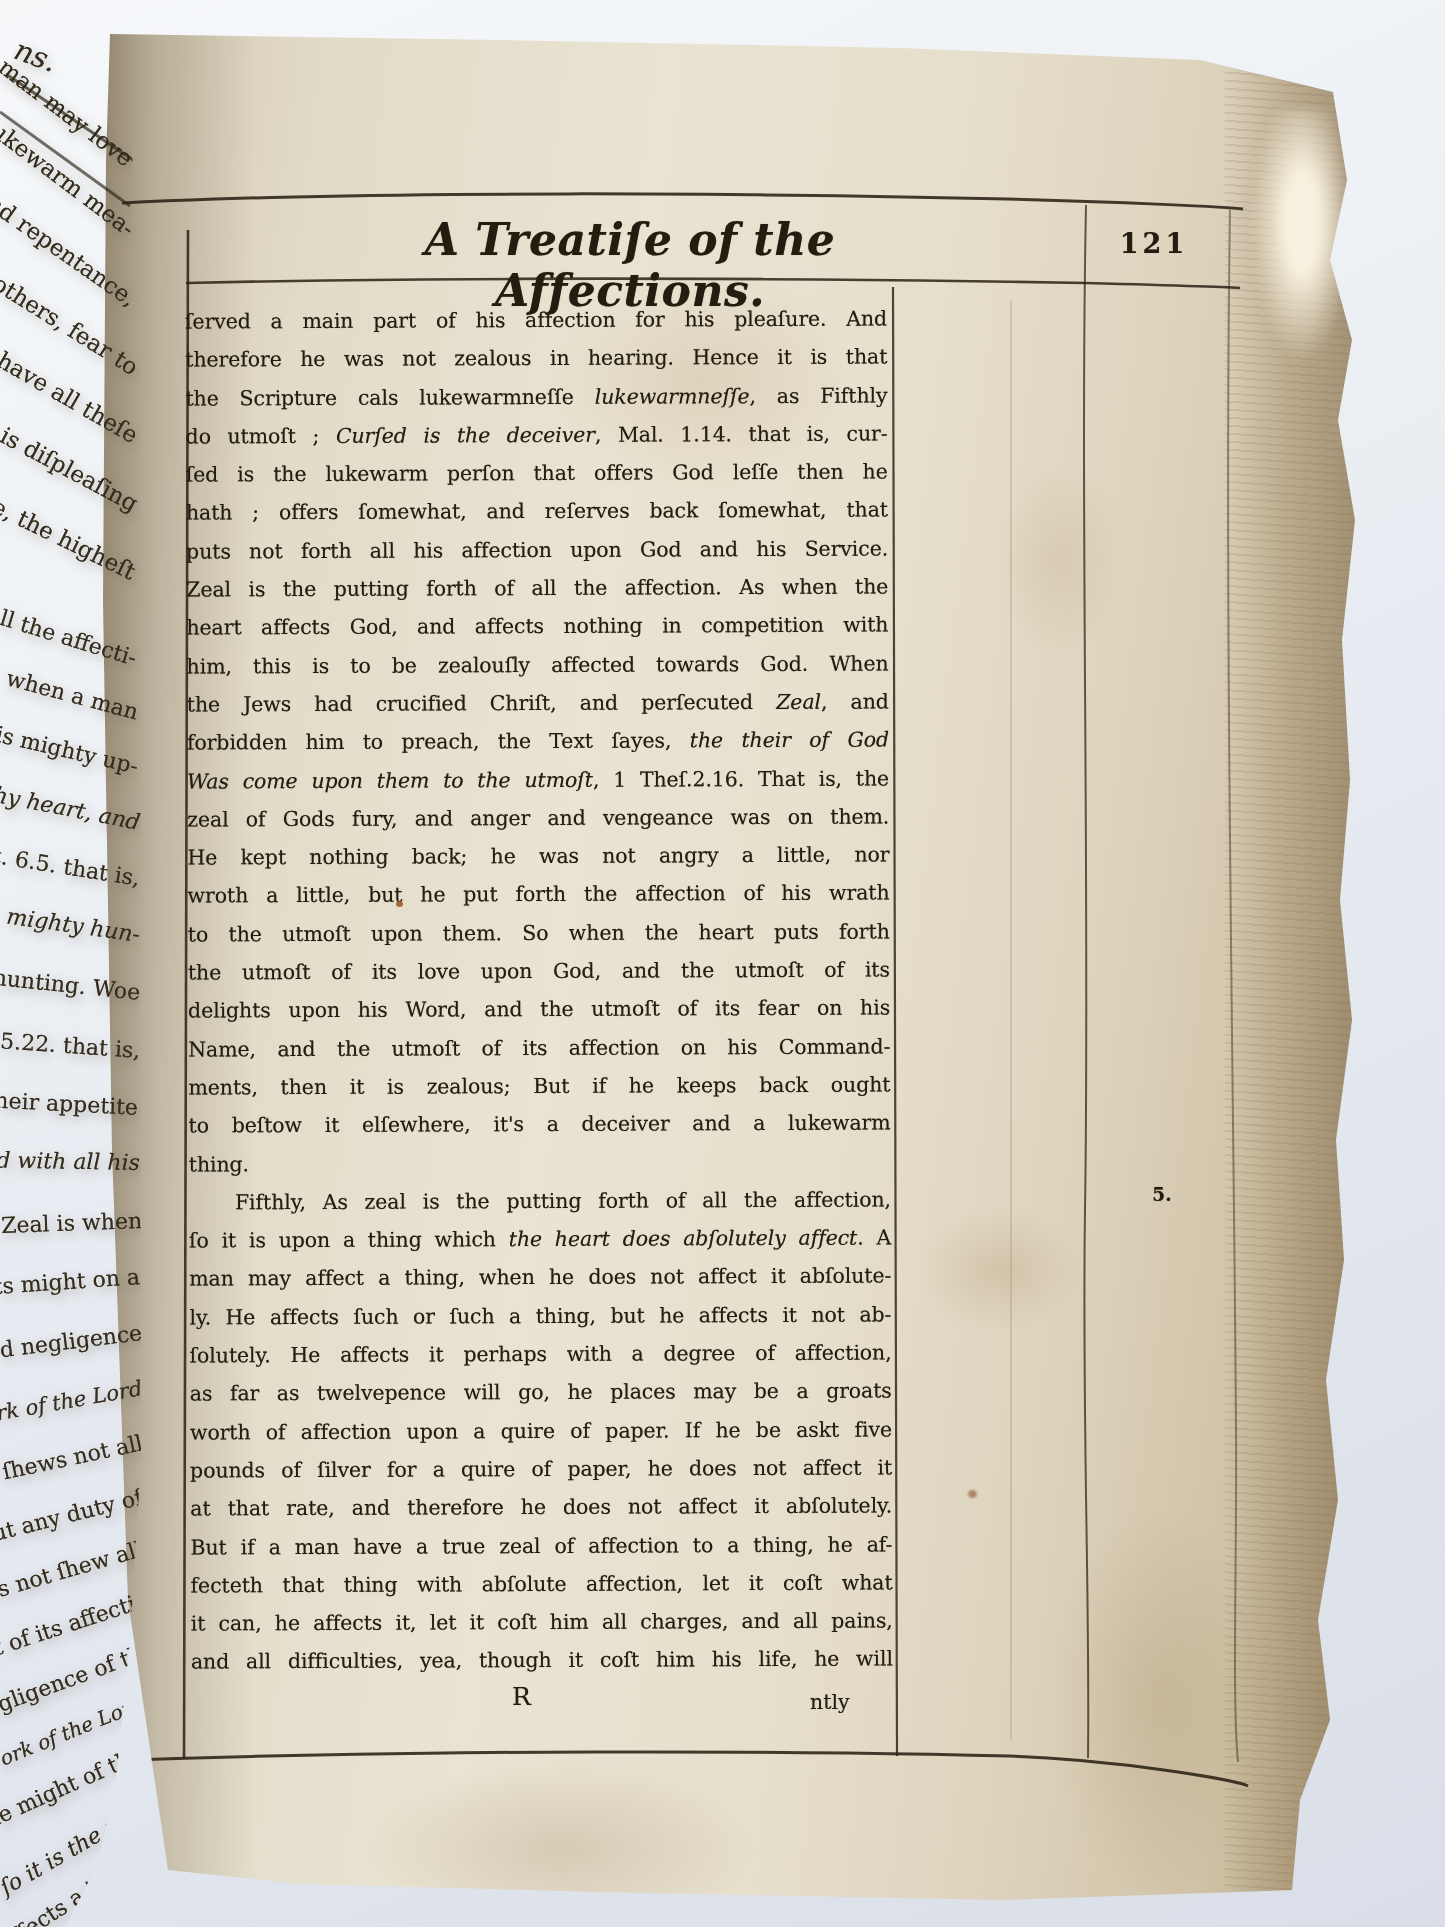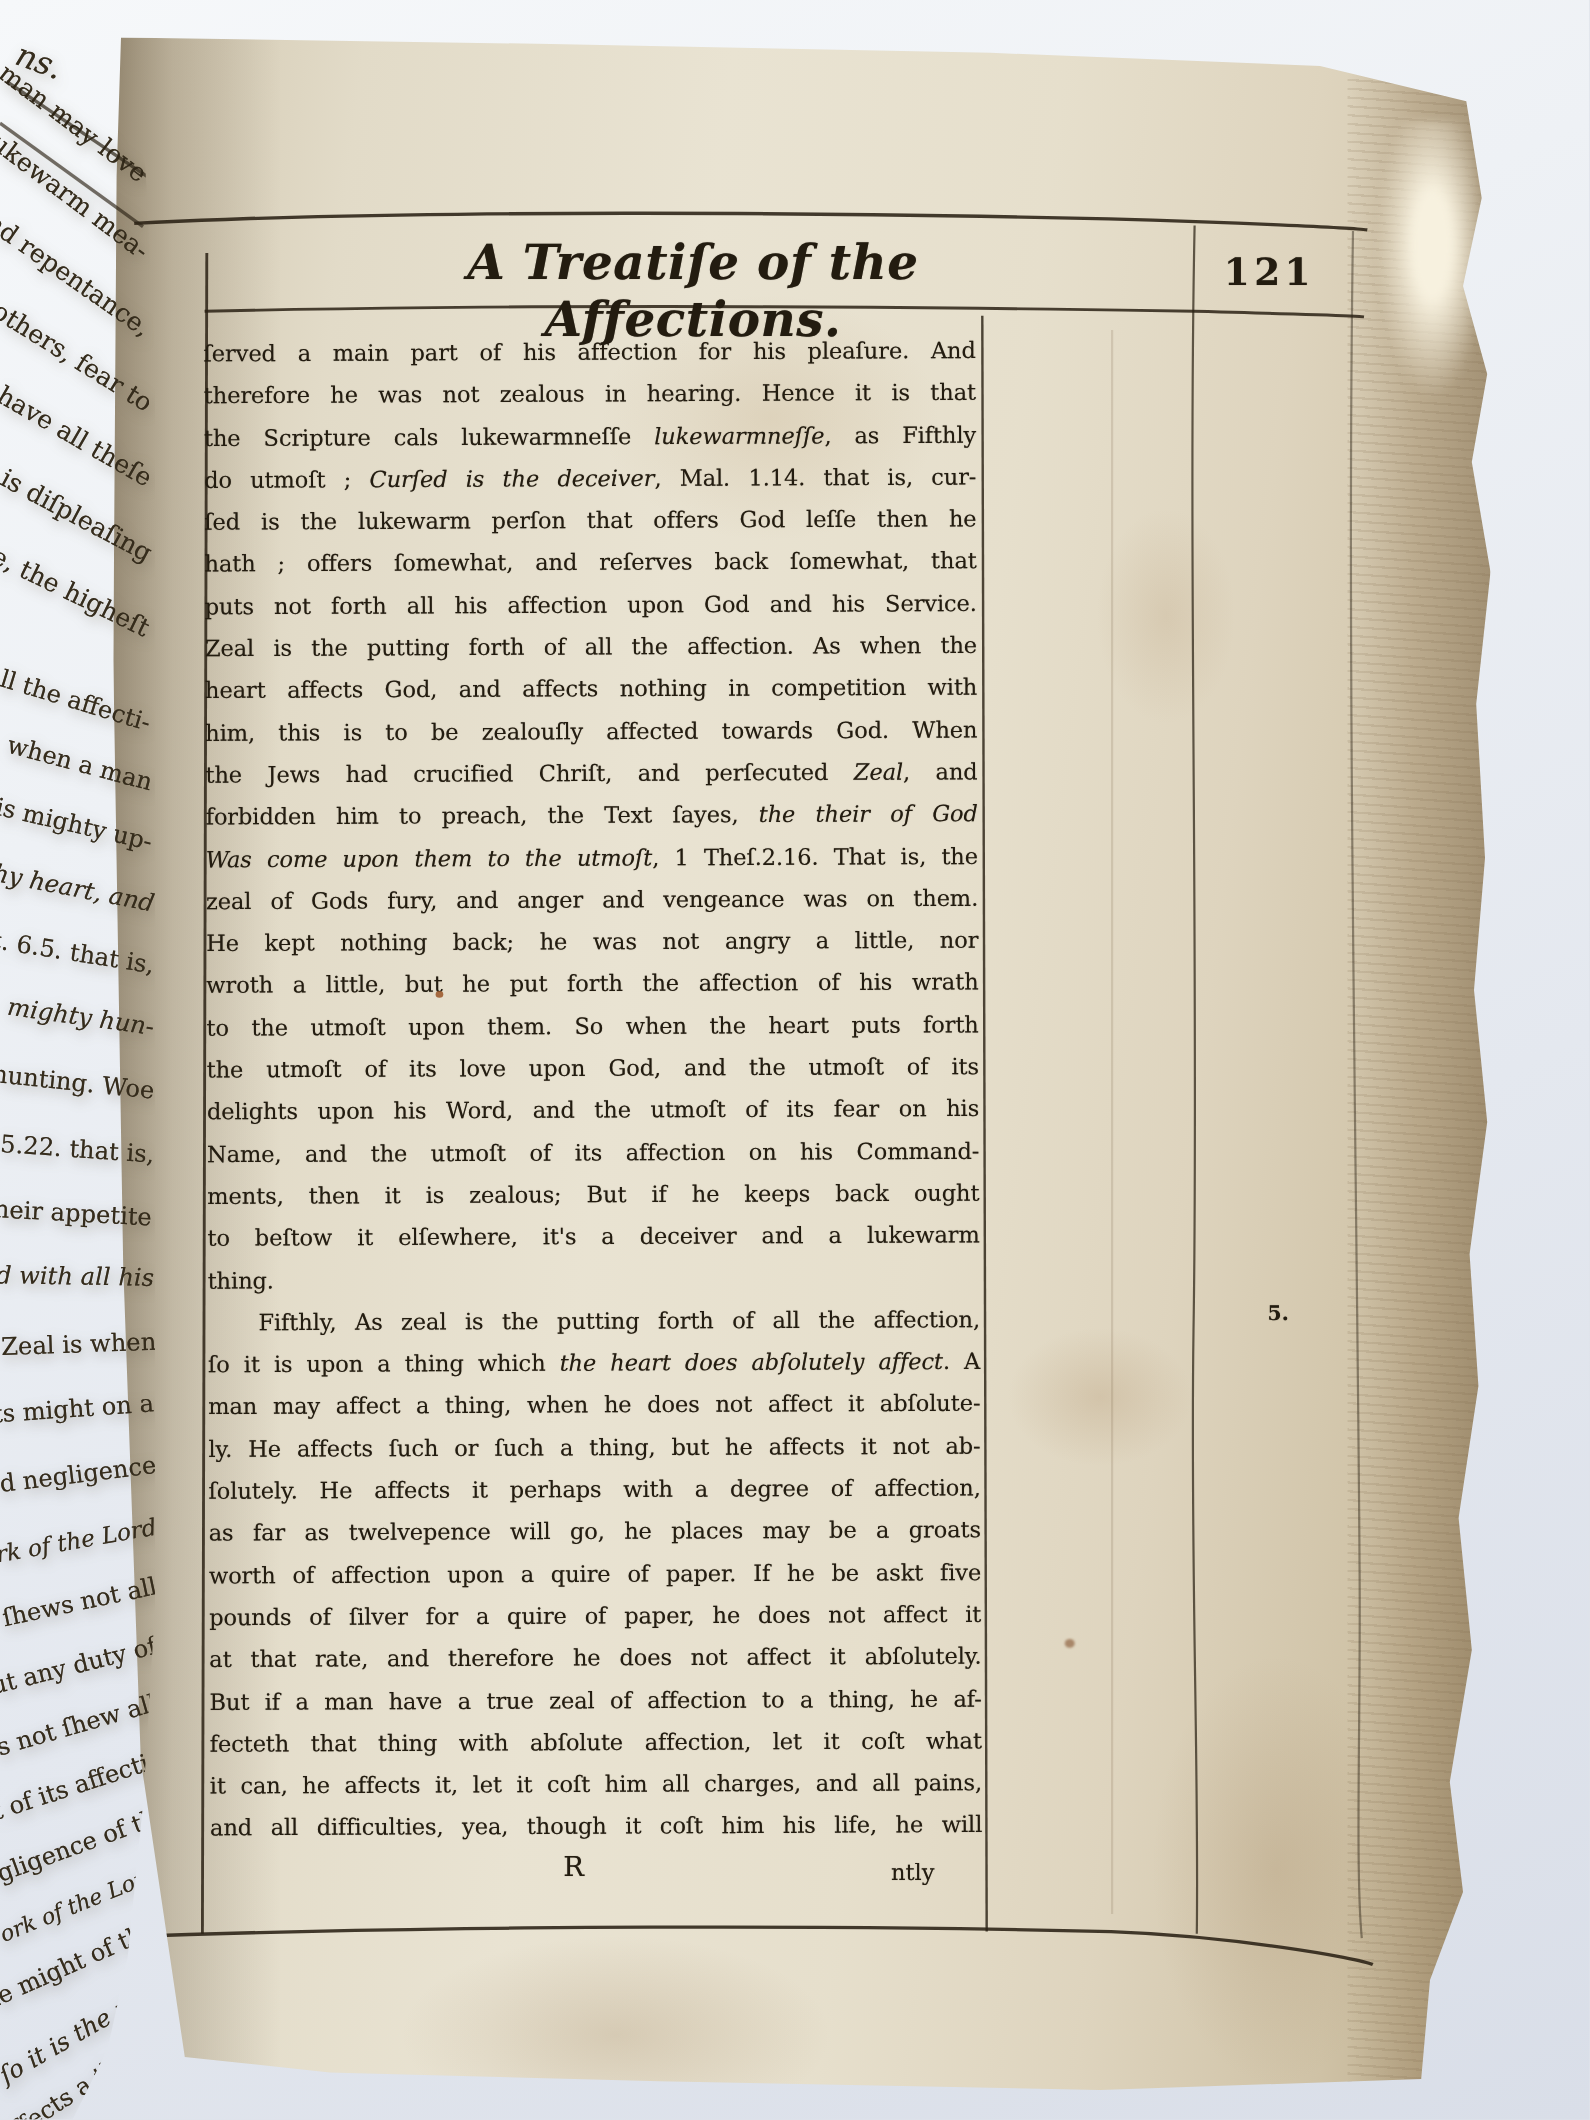--- a/index.html
+++ b/index.html
@@ -45,21 +45,21 @@
   .frag{position:absolute;white-space:nowrap;color:#352c1c;
     text-shadow:0 0 .6px rgba(53,44,28,.6);transform-origin:right center;}
   .frag.it{font-style:italic;}
   
   .rules{position:absolute;left:0;top:0;z-index:4;pointer-events:none;}
   
   .ink{color:#231c10;text-shadow:0 0 .7px rgba(35,28,16,.55);}
   .running-title{position:absolute;left:330px;top:214px;width:600px;z-index:5;
     text-align:center;font-style:italic;font-weight:700;font-size:44px;letter-spacing:.5px;}
   .page-number{position:absolute;left:1106px;top:228px;width:96px;z-index:5;
-    text-align:center;font-weight:700;font-size:34px;letter-spacing:4px;}
+    text-align:center;font-weight:700;font-size:27px;letter-spacing:4px;}
   .body-block{position:absolute;left:188px;top:301px;width:702px;z-index:5;transform:rotate(-.25deg);}
   .bline{line-height:38.3px;font-size:20.5px;letter-spacing:-.1px;
     text-align:justify;text-align-last:justify;text-justify:inter-word;white-space:normal;overflow:visible;}
   .bline.nj{text-align-last:left;}
   .bline.ind{text-indent:46px;}
   .it{font-style:italic;}
   .margin-note{position:absolute;left:1097px;top:1184px;width:130px;z-index:5;font-size:18.5px;}
   .margin-note .num{text-align:center;font-weight:700;margin-bottom:2px;}
   .mline{line-height:30px;white-space:nowrap;}
   .signature{position:absolute;left:512px;top:1682px;z-index:5;font-size:25px;}

